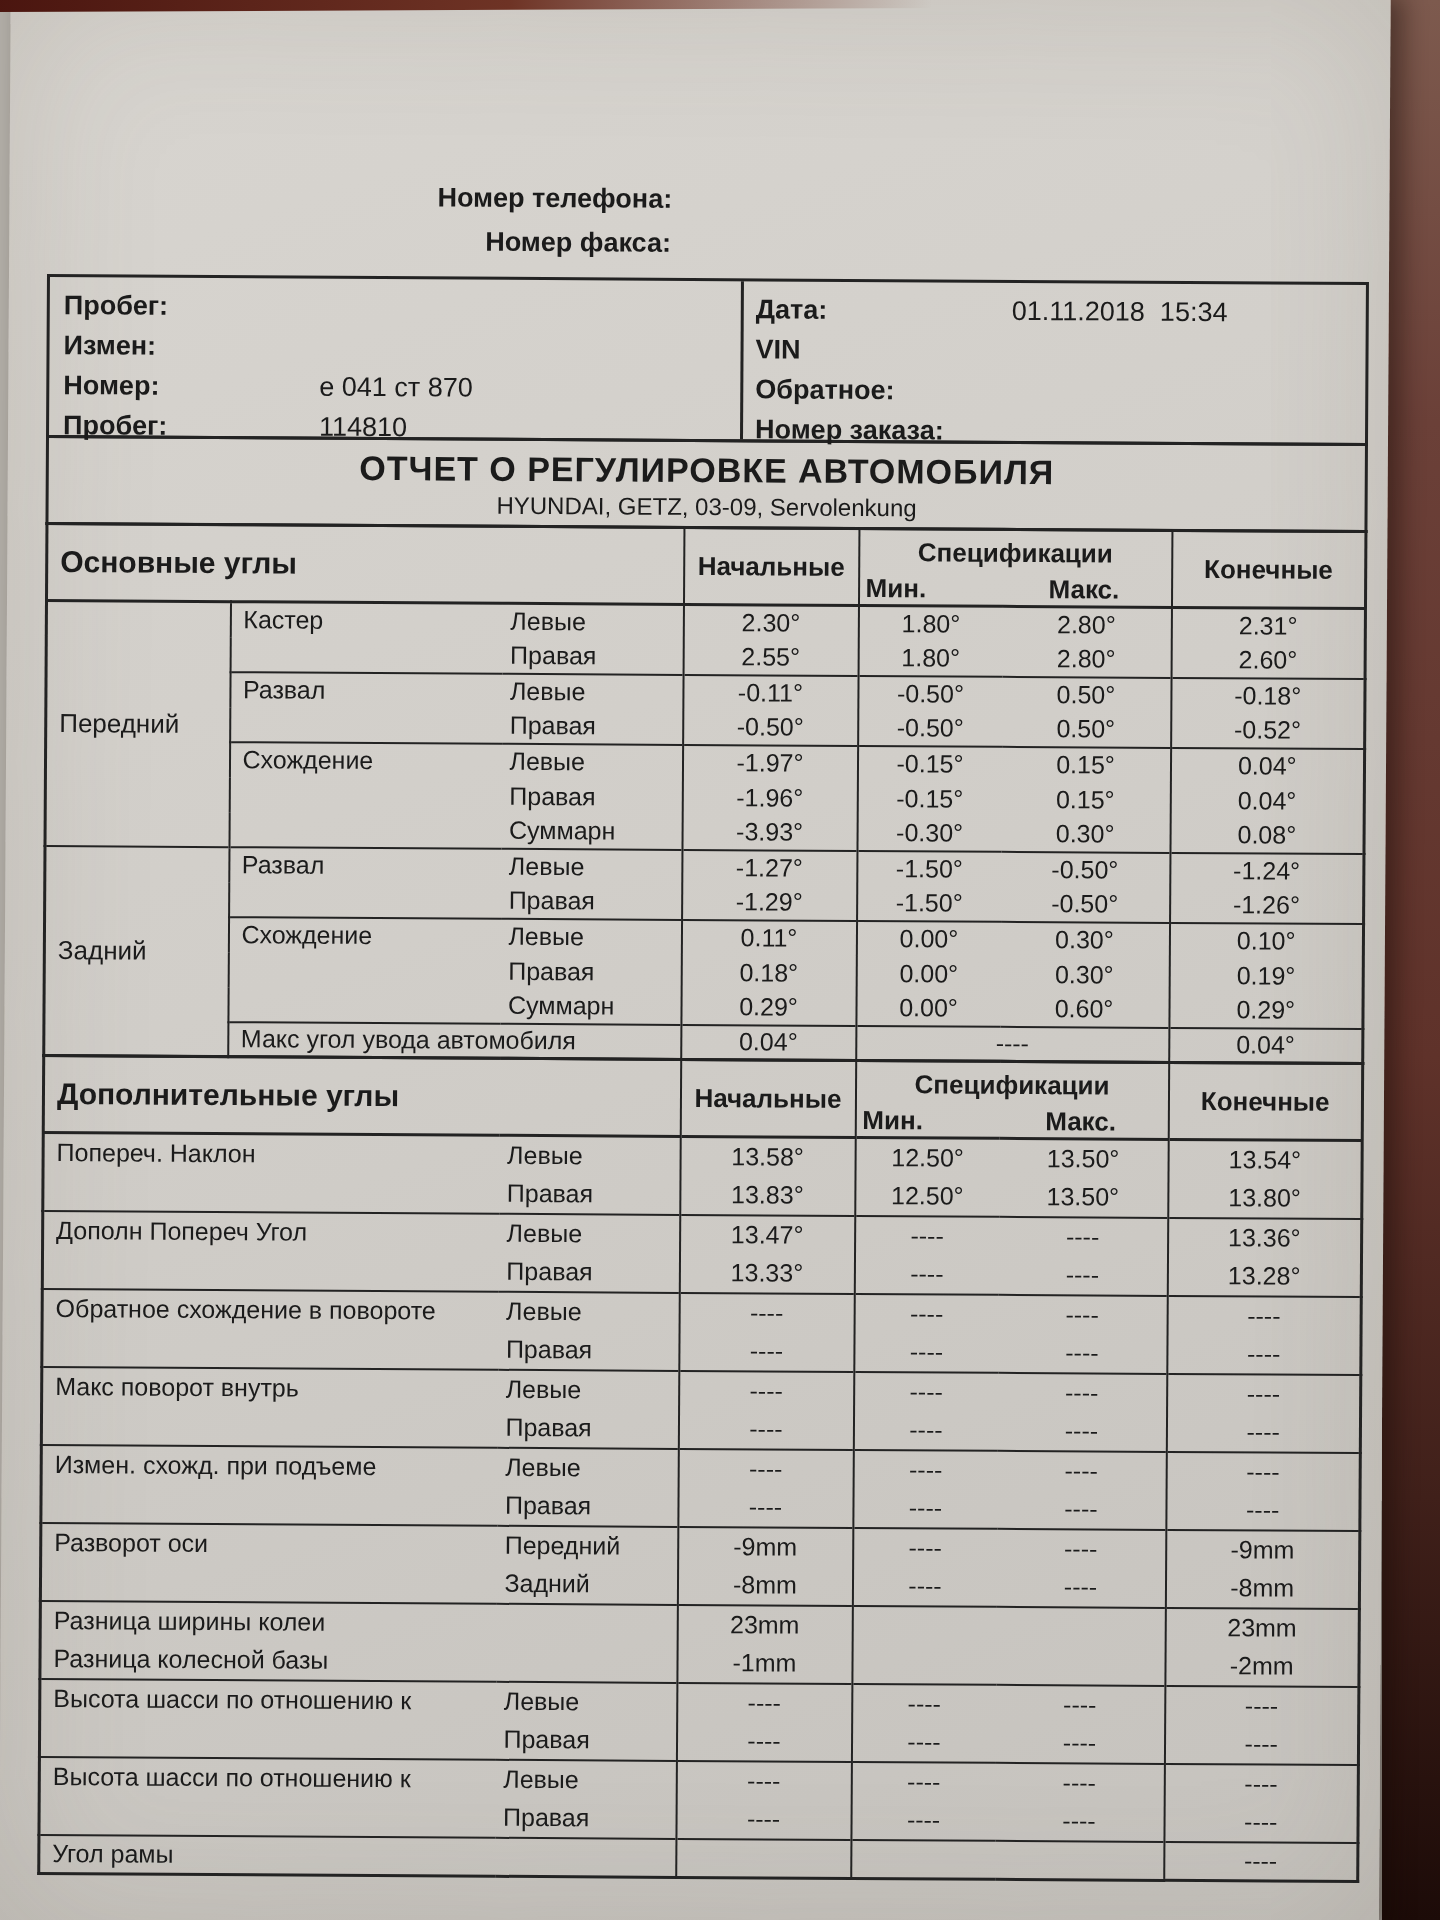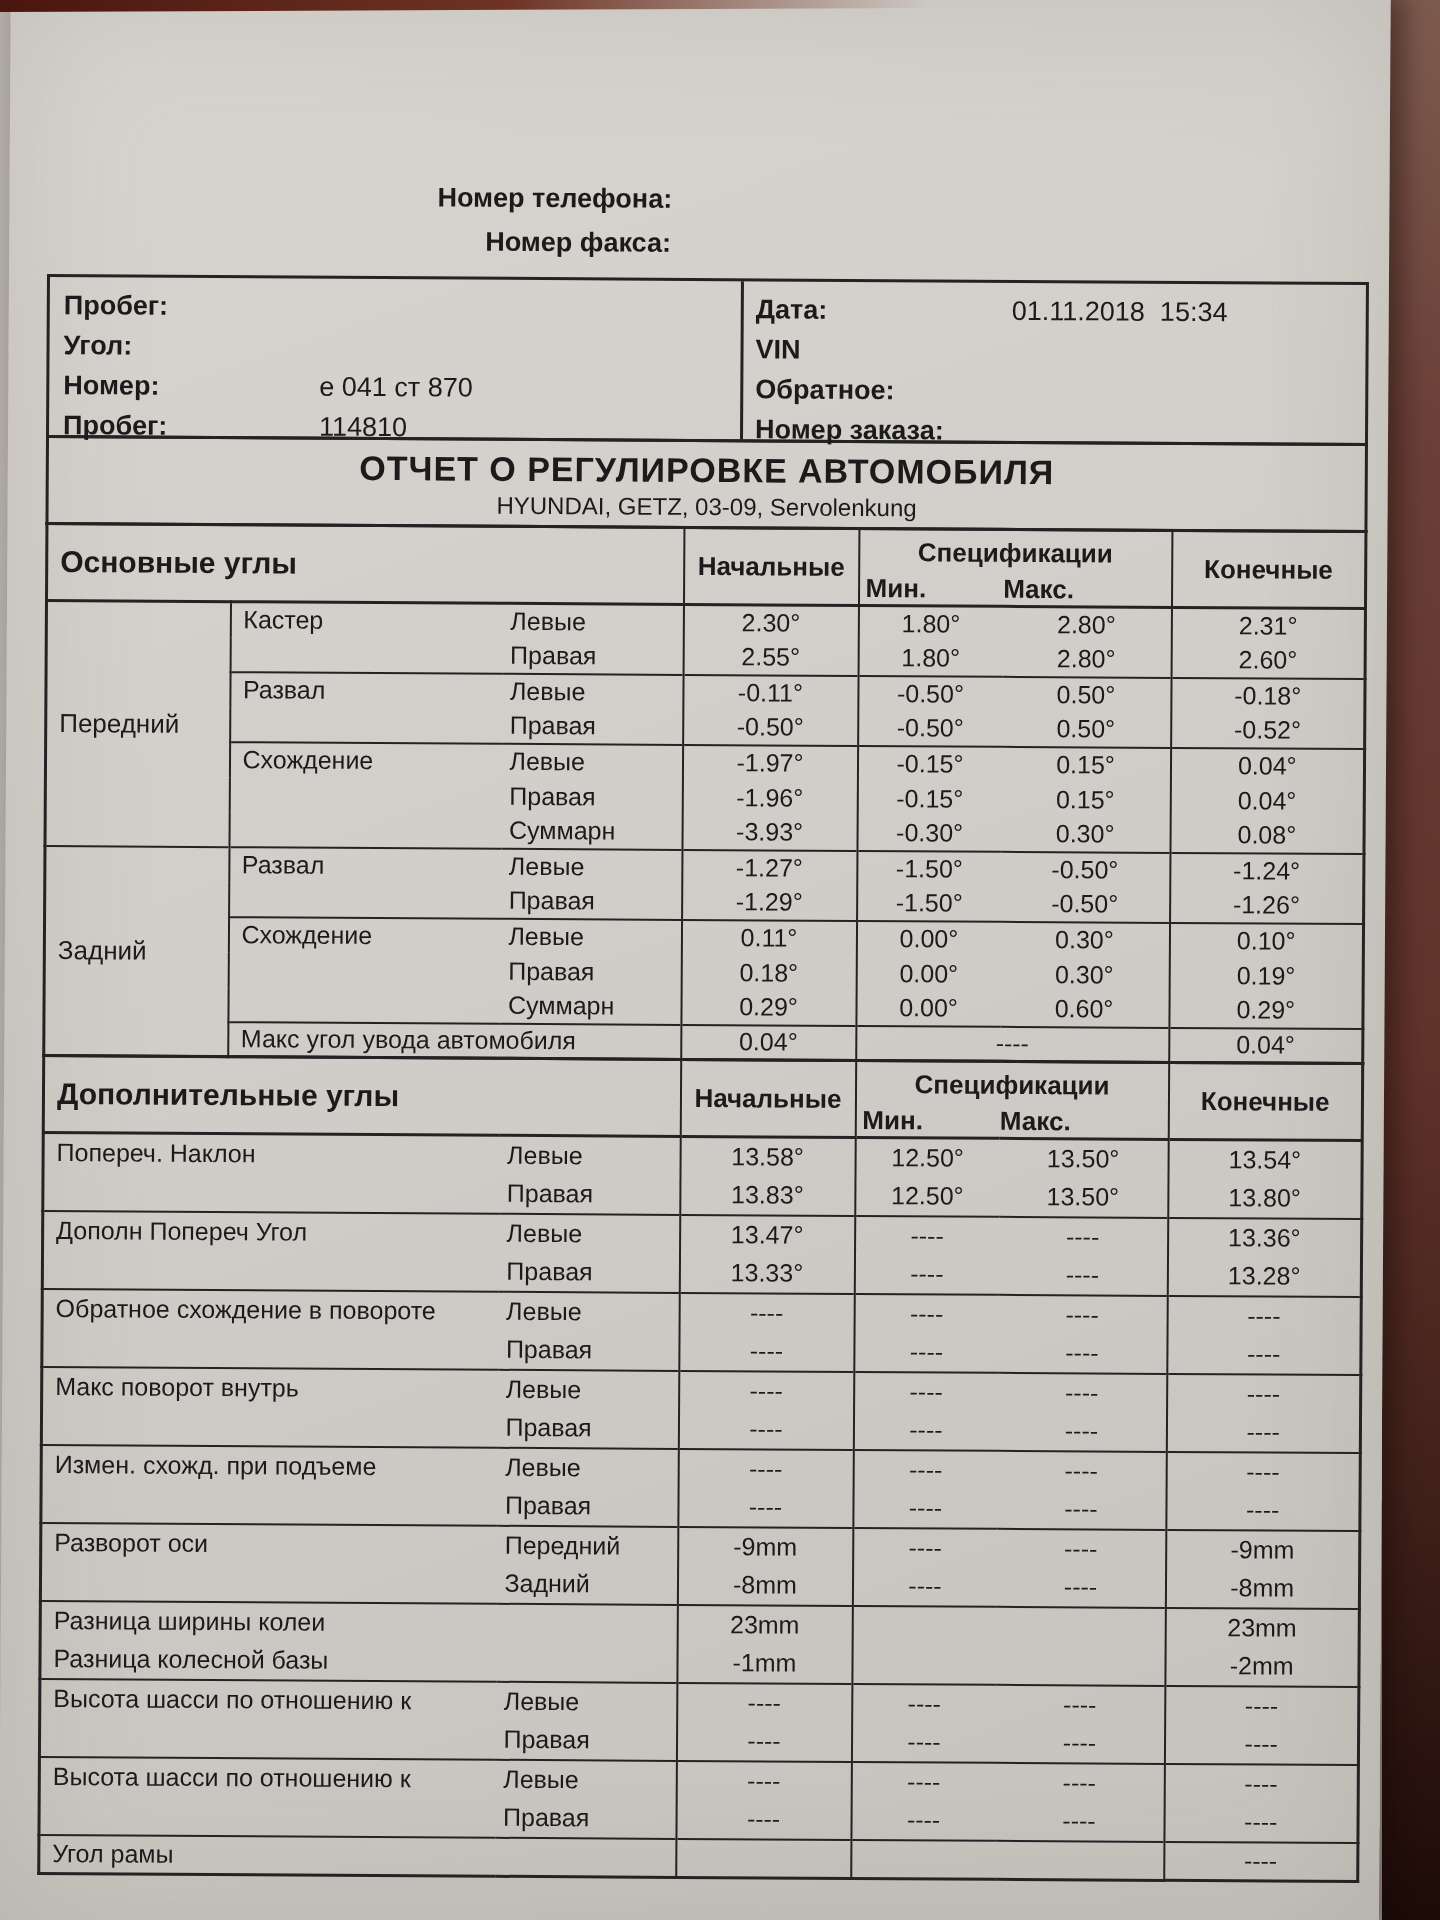--- a/index.html
+++ b/index.html
@@ -48,21 +48,21 @@
             width:1322px; margin-top:-3px; }
   th, td { padding:0 6px; font-size:25px; color:#1b1b1b; overflow:hidden; }
   .t-main td { height:35px; }
   .t-add  td { height:39px; }
   .hdr th { height:62px; border-bottom:3px solid #232323; }
   .sec { text-align:left; font-size:30px; font-weight:700; padding-left:12px; vertical-align:middle; }
   .hc  { font-weight:600; font-size:26px; vertical-align:middle; }
   .hs  { vertical-align:top; font-weight:600; font-size:26px; padding-top:7px; }
   .minmax { display:flex; margin-top:5px; font-weight:600; }
   .minmax span:first-child { width:144px; text-align:left; }
-  .minmax span:last-child  { width:169px; text-align:left; }
+  .minmax span:last-child  { width:169px; text-align:center; }
   .br { border-right:2px solid #232323; }
   .bt { border-top:2px solid #232323; }
   .g { text-align:left; padding-left:12px; vertical-align:middle; font-size:26px; }
   .p { text-align:left; padding-left:12px; }
   .s { text-align:left; padding-left:8px; }
   .v { text-align:center; }
 </style>
 </head>
 <body>
 
@@ -72,21 +72,21 @@
 <div class="paper">
 
   <div class="phone-label">Номер телефона:</div>
   <div class="fax-label">Номер факса:</div>
 
   <div class="doc-block">
 
     <div class="client-box">
       <div class="cb-left">
         <div class="cb-row"><span class="lbl-plain">Пробег:</span></div>
-        <div class="cb-row"><span class="lbl-plain">Угол:</span></div>
+        <div class="cb-row"><span class="lbl-plain">Измен:</span></div>
         <div class="cb-row"><span class="lbl">Номер:</span><span class="val">е 041 ст 870</span></div>
         <div class="cb-row"><span class="lbl">Пробег:</span><span class="val">114810</span></div>
       </div>
       <div class="cb-right">
         <div class="cb-row"><span class="lbl">Дата:</span><span class="val">01.11.2018  15:34</span></div>
         <div class="cb-row"><span class="lbl-plain">VIN</span></div>
         <div class="cb-row"><span class="lbl-plain">Обратное:</span></div>
         <div class="cb-row"><span class="lbl-plain">Номер заказа:</span></div>
       </div>
     </div>

